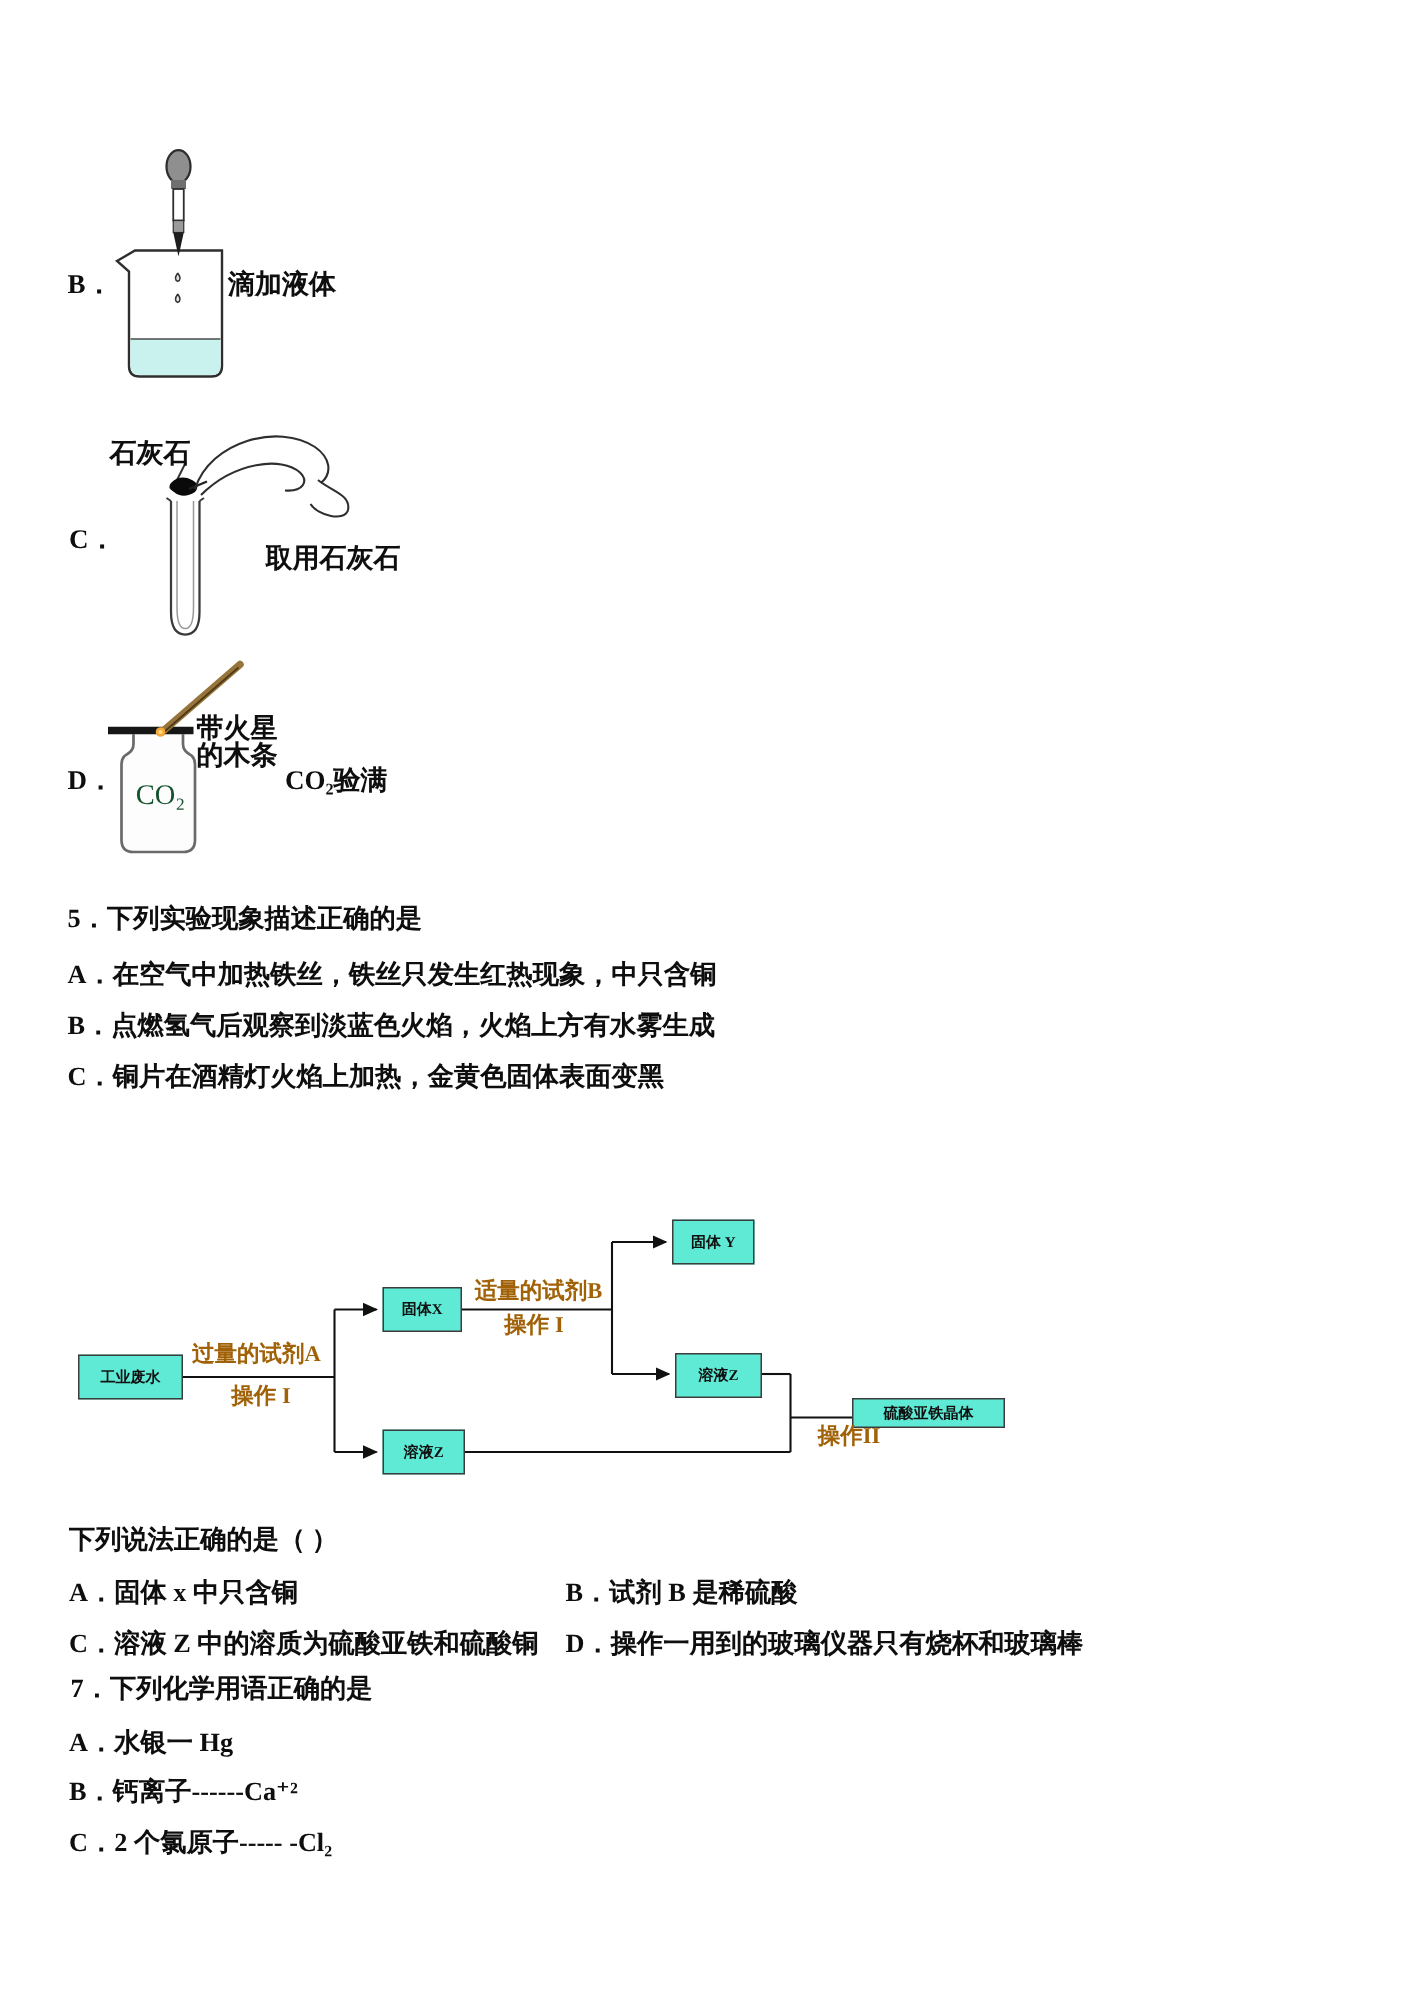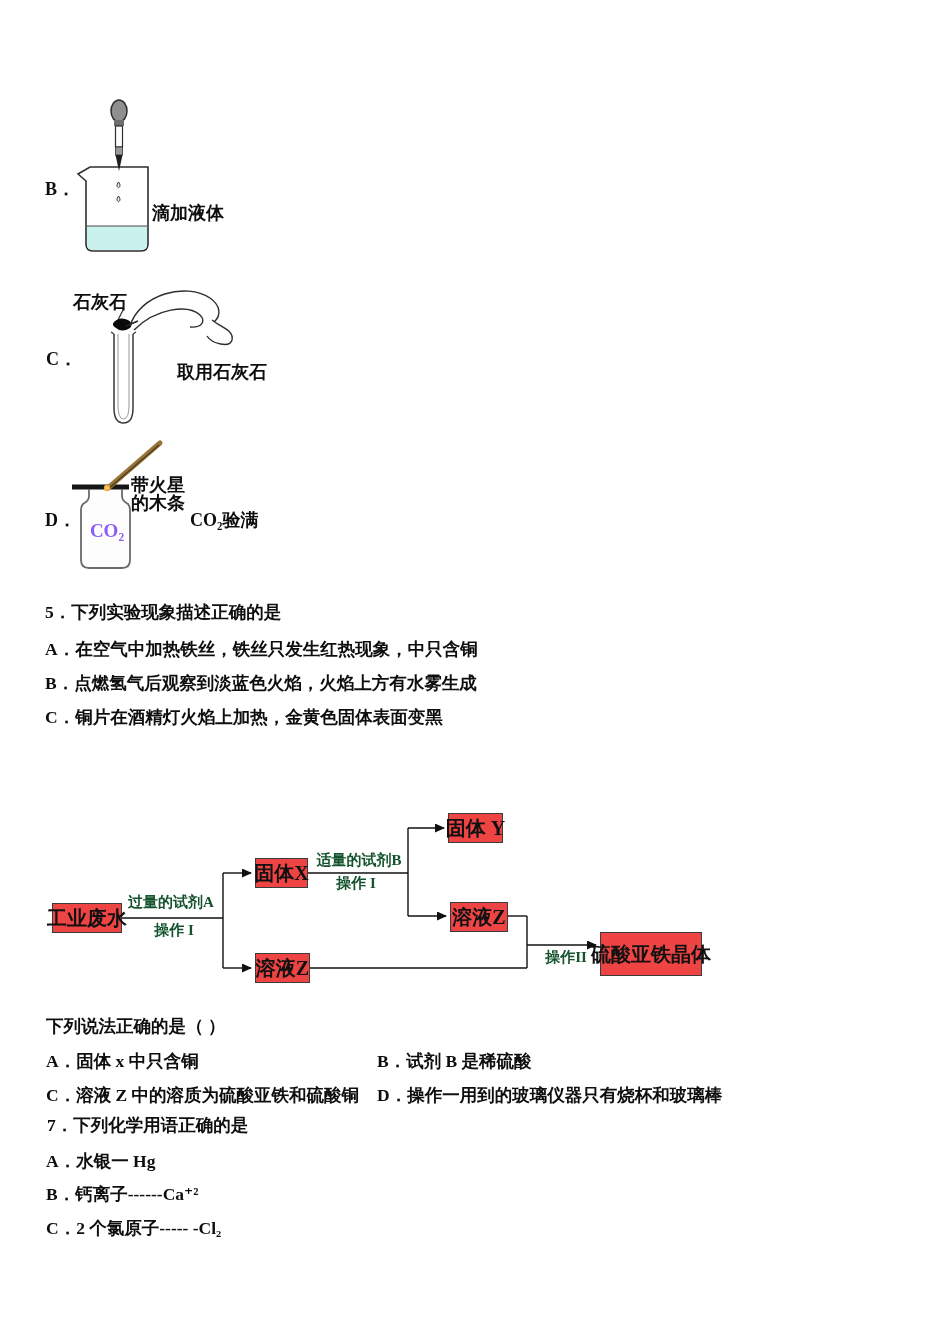--- a/index.html
+++ b/index.html
@@ -2,26 +2,26 @@
 <html><head>
 <meta charset="utf-8">
 <style>
   html,body{margin:0;padding:0;background:#e8e8e8;}
   .page{position:relative;width:950px;height:1344px;background:#ffffff;margin:0 auto;overflow:hidden;
         font-family:"Liberation Serif","DejaVu Serif",serif;}
   .t{position:absolute;font-weight:700;font-size:17.5px;color:#0e0e0e;white-space:nowrap;
      font-family:"Liberation Serif","DejaVu Serif",serif;}
   .t18{font-size:18px;}
   .fig{position:absolute;}
-  .box{position:absolute;border:1.5px solid #3c3c3c;background:#ef4444;display:flex;align-items:center;
-       justify-content:center;font-weight:700;font-size:20px;color:#111;white-space:nowrap;
+  .box{position:absolute;border:1.5px solid #3c3c3c;background:#5eead4;display:flex;align-items:center;
+       justify-content:center;font-weight:700;font-size:10px;color:#111;white-space:nowrap;
        font-family:"Liberation Serif","DejaVu Serif",serif;box-sizing:border-box;}
-  .lbl{position:absolute;font-weight:700;font-size:15px;color:#14532d;text-align:center;white-space:nowrap;
+  .lbl{position:absolute;font-weight:700;font-size:15px;color:#a16207;text-align:center;white-space:nowrap;
        font-family:"Liberation Serif","DejaVu Serif",serif;}
-  .co2{position:absolute;font-weight:700;font-size:19px;color:#8b5cf6;text-align:center;
+  .co2{position:absolute;font-weight:400;font-size:19px;color:#14532d;text-align:center;
        font-family:"Liberation Serif","DejaVu Serif",serif;}
 </style>
 </head>
 <body>
 
 <div class="page">
 
   <svg class="fig" style="left:70px;top:95px;" width="160" height="165" viewBox="0 0 160 165">
 
     <path d="M 8,79 L 20,72 L 78,72 L 78,149 Q 78,156 71,156 L 23,156 Q 16,156 16,149 L 16,86 Z" fill="#ffffff" stroke="#2e2e2e" stroke-width="1.6"></path>
@@ -30,21 +30,21 @@
 
     <ellipse cx="49" cy="16" rx="8" ry="11" fill="#8f8f8f" stroke="#2e2e2e" stroke-width="1.5"></ellipse>
     <rect x="44" y="25" width="10" height="6" fill="#6f6f6f"></rect>
     <rect x="45.5" y="31" width="7" height="21" fill="#ffffff" stroke="#2e2e2e" stroke-width="1.2"></rect>
     <rect x="45.5" y="52" width="7" height="8" fill="#9a9a9a" stroke="#2e2e2e" stroke-width="0.8"></rect>
     <polygon points="45.5,60 52.5,60 49,76" fill="#1d1d1d"></polygon>
     <path d="M48.5,87 c-2,2.8 -2,4.8 0,5.6 c2,-0.8 2,-2.8 0,-5.6" fill="#e6e6e6" stroke="#333" stroke-width="1"></path>
     <path d="M48.5,101 c-2,2.8 -2,4.8 0,5.6 c2,-0.8 2,-2.8 0,-5.6" fill="#e6e6e6" stroke="#333" stroke-width="1"></path>
   </svg>
   <div class="t t18" style="left:45px;top:177px;">B．</div>
-  <div class="t t18" style="left:152px;top:177px;margin-top:24px;">滴加液体</div>
+  <div class="t t18" style="left:152px;top:177px;">滴加液体</div>
 
   <svg class="fig" style="left:60px;top:282px;" width="230" height="148" viewBox="0 0 230 148">
     <line x1="64" y1="26" x2="56" y2="42" stroke="#333" stroke-width="1.3"></line>
     <path d="M 54,40 q 6,-6 14,-2 q 6,3 2,8 q -8,5 -14,0 q -5,-3 -2,-6 Z" fill="#0a0a0a"></path>
     <line x1="66" y1="44" x2="78" y2="39" stroke="#222" stroke-width="1.6"></line>
     <g stroke="#2e2e2e" stroke-width="1.4" fill="none">
       <path d="M 70,44 C 80,12 126,0 150,16 C 160,23 162,33 154,40"></path>
       <path d="M 74,48 C 96,26 128,22 140,33 C 146,39 142,46 130,45"></path>
       <path d="M 152,38 C 162,46 174,48 172,58 C 170,66 152,62 147,54"></path>
     </g>
@@ -96,21 +96,21 @@
       <line x1="270" y1="168" x2="487" y2="168"></line>
       <line x1="487" y1="145" x2="556" y2="145" marker-end="url(#arw)"></line>
     </g>
   </svg>
 
   <div class="box" style="left:52px;top:903px;width:70px;height:30px;">工业废水</div>
   <div class="box" style="left:255px;top:858px;width:53px;height:30px;">固体X</div>
   <div class="box" style="left:255px;top:953px;width:55px;height:30px;">溶液Z</div>
   <div class="box" style="left:448px;top:813px;width:55px;height:30px;">固体 Y</div>
   <div class="box" style="left:450px;top:902px;width:58px;height:30px;">溶液Z</div>
-  <div class="box" style="left:600px;top:932px;width:102px;height:44px;">硫酸亚铁晶体</div>
+  <div class="box" style="left:568px;top:932px;width:102px;height:20px;">硫酸亚铁晶体</div>
 
   <div class="lbl" style="left:126px;top:893px;width:90px;">过量的试剂A</div>
   <div class="lbl" style="left:149px;top:921px;width:50px;">操作 I</div>
   <div class="lbl" style="left:311px;top:851px;width:96px;">适量的试剂B</div>
   <div class="lbl" style="left:331px;top:874px;width:50px;">操作 I</div>
   <div class="lbl" style="left:541px;top:948px;width:50px;">操作II</div>
 
   <div class="t" style="left:46px;top:1014px;">下列说法正确的是（  ）</div>
   <div class="t" style="left:46px;top:1049px;">A．固体 x 中只含铜</div>
   <div class="t" style="left:377px;top:1049px;">B．试剂 B 是稀硫酸</div>

